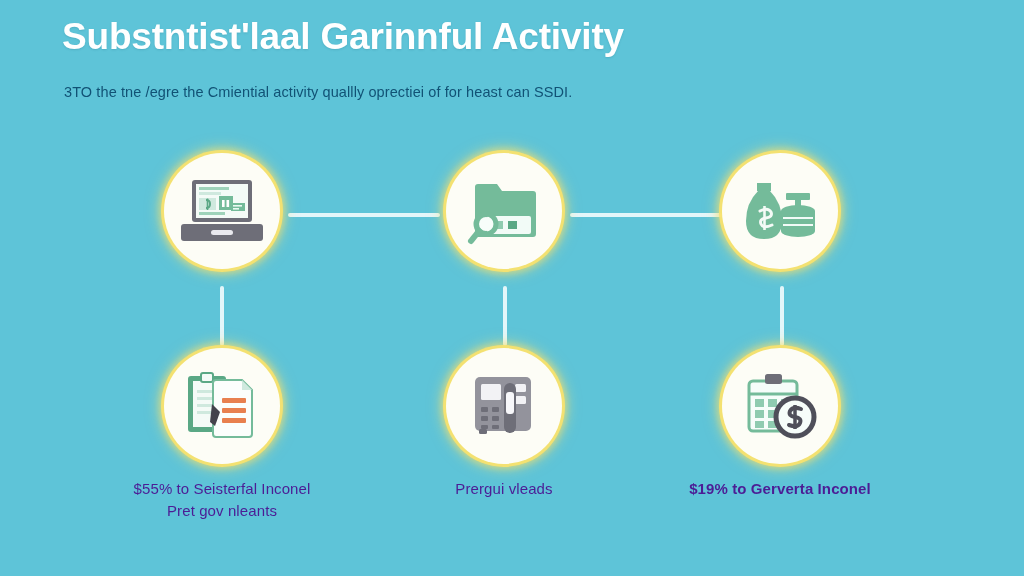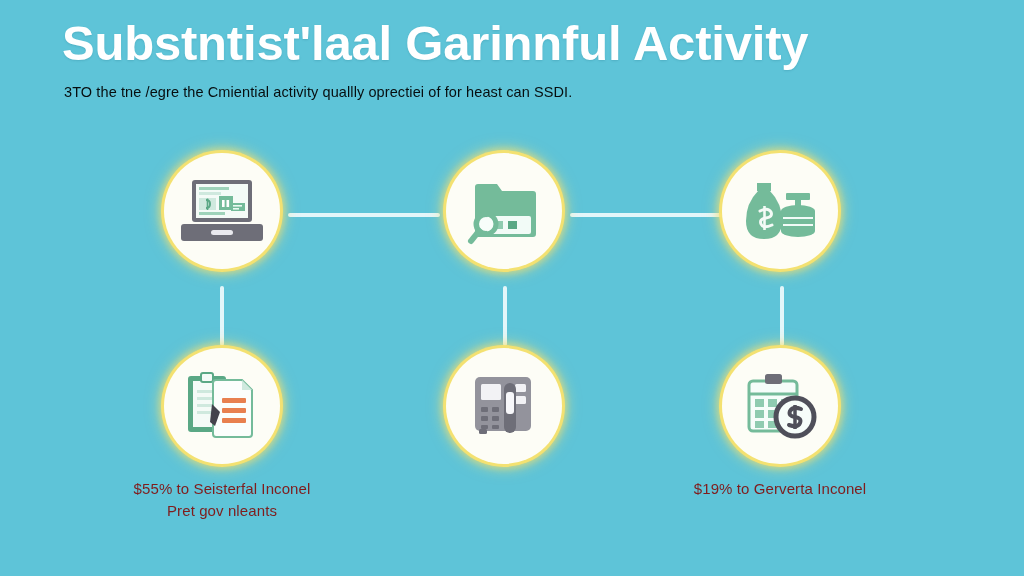--- a/index.html
+++ b/index.html
@@ -9,29 +9,29 @@
     font-family:"Liberation Sans", sans-serif;
     overflow:hidden;
     position:relative;
   }
   .stage { position:absolute; inset:0; }
 
   
   .header { position:absolute; left:0; top:0; width:1024px; }
   .title {
     position:absolute; left:62px; top:17px;
-    font-size:49px; font-weight:bold; color:#ffffff;
+    font-size:37px; font-weight:bold; color:#ffffff;
     letter-spacing:-0.2px; line-height:1.1;
     text-shadow:0 1px 2px rgba(40,120,140,.25);
     white-space:nowrap;
   }
   .subtitle {
     position:absolute; left:64px; top:84px;
     font-size:14.5px; font-weight:400;
-    color:#000000; opacity:.93;
+    color:#0c4a6e; opacity:.93;
     letter-spacing:.1px; white-space:nowrap;
   }
 
   
   .conn-h {
     position:absolute; height:4px; border-radius:2px;
     background:#eaf9fc; opacity:.95;
   }
   .conn-v {
     position:absolute; width:4px; border-radius:2px;
@@ -59,21 +59,21 @@
     width:116px; height:116px; border-radius:50%;
     background:#fdfdf6;
     box-shadow:0 0 0 3px rgba(248,226,110,.9),
                0 0 14px 5px rgba(250,228,120,.55);
     display:flex; align-items:center; justify-content:center;
   }
   .circle svg { display:block; }
 
   .caption {
     margin-top:14px; text-align:center;
-    color:#7f1d1d; font-size:15px; line-height:1.45;
+    color:#4c1d95; font-size:15px; line-height:1.45;
     letter-spacing:.1px;
   }
   .caption .l2 { display:block;text-align:center; }
 </style>
 </head>
 <body>
 
 <div class="stage">
 
   <div class="header">
@@ -226,24 +226,25 @@
             <rect x="21" y="52" width="7" height="4" rx="1" fill="#6e6e78"></rect>
 
             <rect x="33" y="10" width="12" height="50" rx="6" fill="#6e6e78"></rect>
             <rect x="35" y="19" width="8" height="22" rx="3" fill="#f7f7fa"></rect>
             <rect x="8" y="56" width="8" height="5" rx="1.5" fill="#6e6e78"></rect>
           </svg>
         </span>
       </div>
     </div>
     <div class="caption">
-    </div>
-  </div>
-
-  <div class="node" style="left:665px; top:348px;">
+      <span class="l2">Prergui vleads</span>
+    </div>
+  </div>
+
+  <div class="node" style="left:665px; top:348px;font-weight:bold;">
     <div class="circle-wrap">
       <div class="glow"></div>
       <div class="circle">
         <span>
           <svg width="74" height="70" viewBox="0 0 74 70">
             <rect x="6" y="10" width="48" height="50" rx="4" fill="#f6fdfa" stroke="#74bb9a" stroke-width="3"></rect>
             <rect x="22" y="3" width="17" height="10" rx="2.5" fill="#6e6e78"></rect>
             <line x1="6" y1="23" x2="54" y2="23" stroke="#74bb9a" stroke-width="3"></line>
             <g fill="#8fcbb0">
               <rect x="12" y="28" width="9" height="8"></rect>

